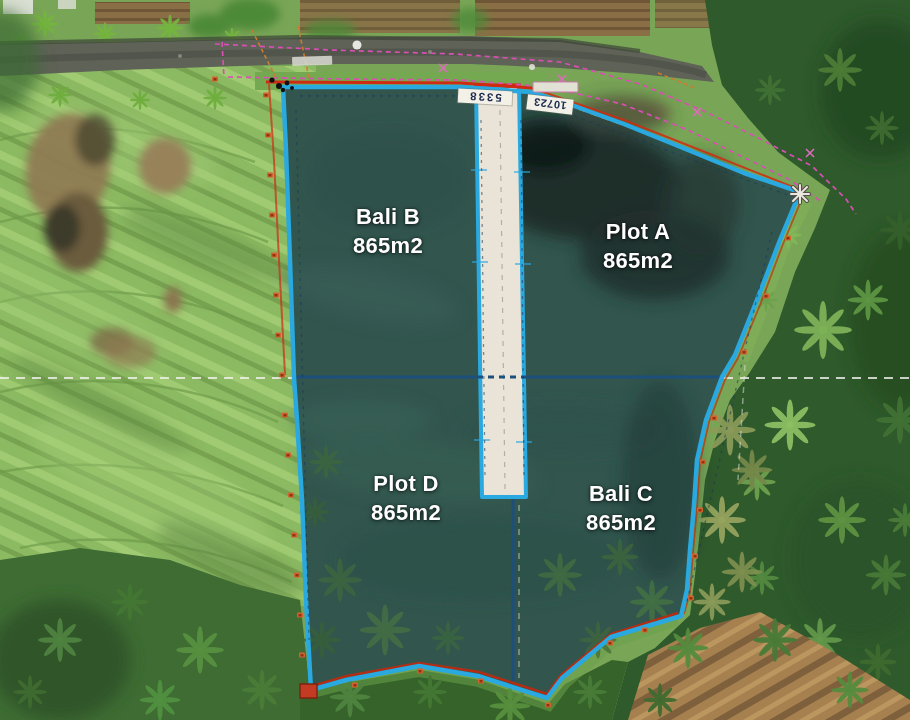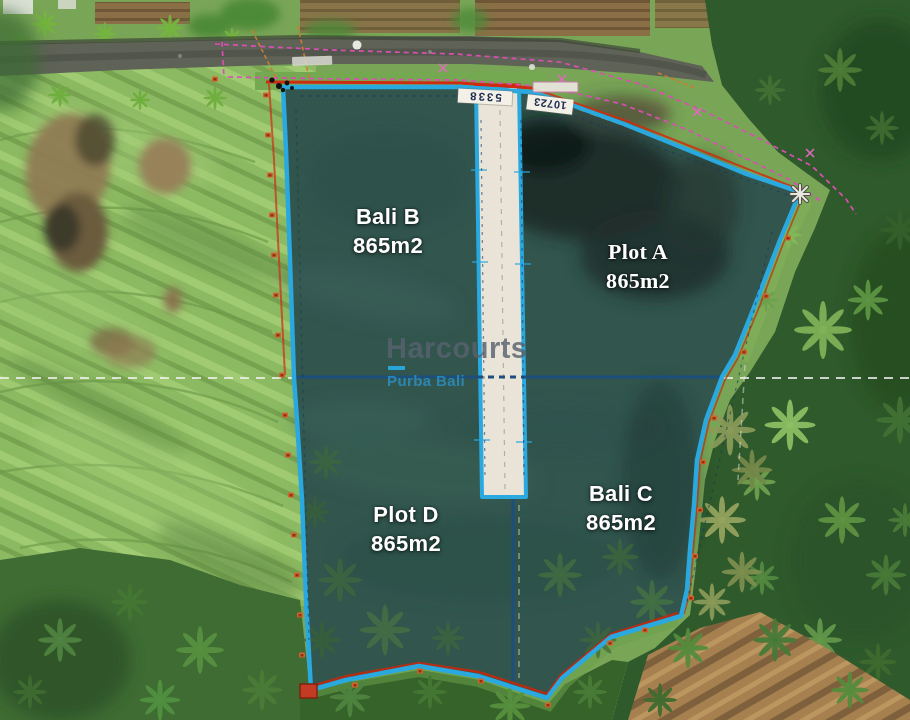--- a/index.html
+++ b/index.html
@@ -8,22 +8,22 @@
     background:#79a557;font-family:"Liberation Sans",sans-serif;
   }
   .stage svg{position:absolute;left:0;top:0;}
   .plot-label{
     position:absolute;transform:translate(-50%,-50%);
     color:#fff;font-weight:bold;font-size:22px;line-height:29px;
     text-align:center;text-shadow:0 1px 4px rgba(0,0,0,.7),0 0 2px rgba(0,0,0,.5);
     white-space:nowrap;letter-spacing:.3px;
   }
   .lbl-b{left:388px;top:231px;}
-  .lbl-a{left:638px;top:266px;font-family:Liberation Serif, serif;}
-  .lbl-d{left:406px;top:529px;}
+  .lbl-a{left:638px;top:246px;}
+  .lbl-d{left:406px;top:498px;}
   .lbl-c{left:621px;top:508px;}
   .watermark{position:absolute;left:386px;top:332px;}
   .wm-brand{font-size:29px;font-weight:bold;color:rgba(88,97,110,.82);letter-spacing:.5px;}
   .wm-underline{width:17px;height:4px;background:#2aa9e0;margin:1px 0 2px 2px;opacity:.95;}
   .wm-sub{font-size:15px;font-weight:bold;color:#2b93c9;opacity:.8;letter-spacing:.4px;margin-left:1px;}
   .tag{
     position:absolute;display:flex;align-items:center;justify-content:center;
     background:#f3f0e7;color:#1d2c50;font-weight:bold;
     box-shadow:0 0 0 1px rgba(110,110,100,.4);
   }
@@ -397,21 +397,16 @@
   </div>
   <div class="plot-label lbl-d">
     <div>Plot D</div>
     <div>865m2</div>
   </div>
   <div class="plot-label lbl-c">
     <div>Bali C</div>
     <div>865m2</div>
   </div>
 
-  <div class="watermark">
-    <div class="wm-brand">Harcourts</div>
-    <div class="wm-underline"></div>
-    <div class="wm-sub">Purba Bali</div>
-  </div>
 
   <div class="tag tag-5338">5338</div>
   <div class="tag tag-10723">10723</div>
 </div>
 
 </body></html>

